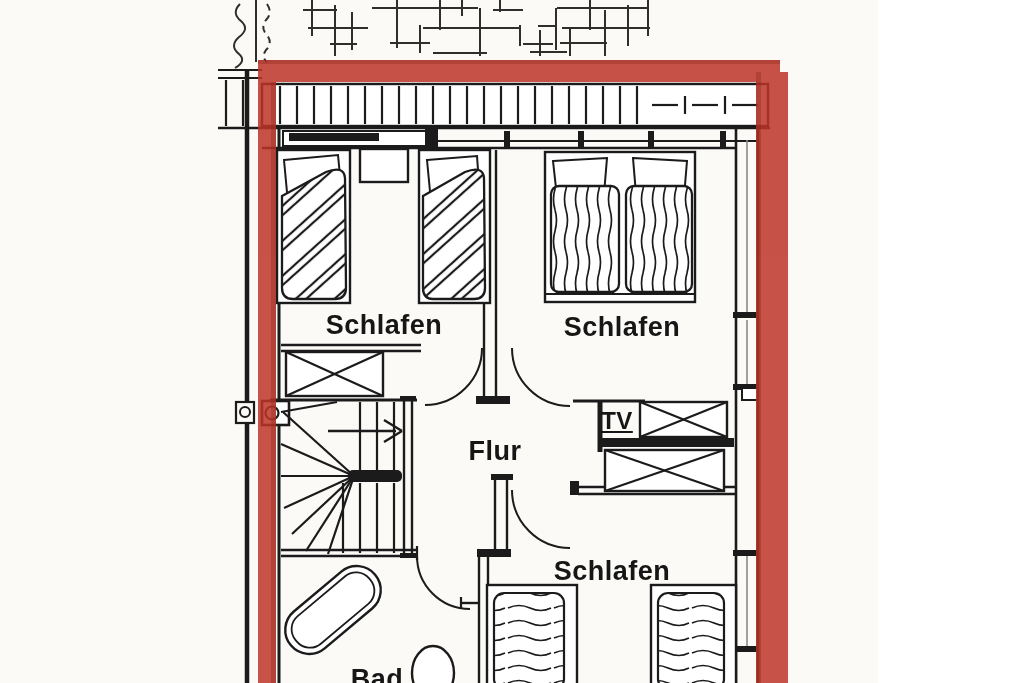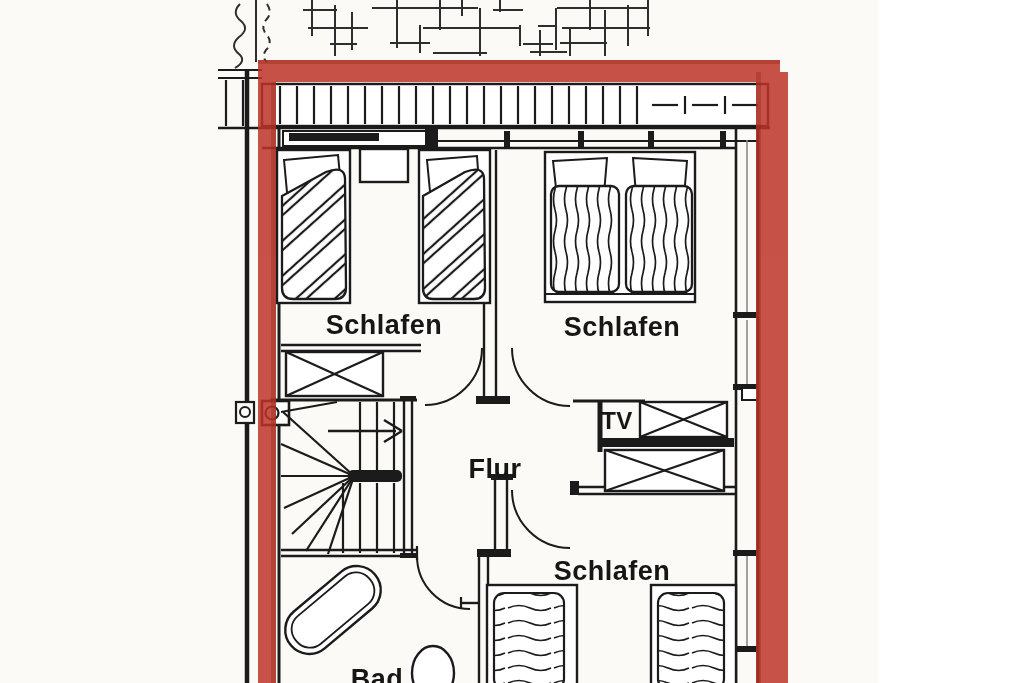--- a/index.html
+++ b/index.html
@@ -2,21 +2,21 @@
 <html><head>
 <meta charset="utf-8">
 <style>
   html,body{margin:0;padding:0;background:#ffffff;}
   .page{position:relative;width:878px;height:683px;background:#fbfaf7;overflow:hidden;
         font-family:"Liberation Sans", sans-serif;}
   .plan-svg{position:absolute;left:0;top:0;width:1024px;height:683px;}
   .room-label{position:absolute;transform:translate(-50%,-50%);font-weight:700;color:#161616;
               letter-spacing:.5px;white-space:nowrap;user-select:none;}
   .lbl-lg{font-size:27px;}
-  .lbl-md{font-size:24px;}
+  .lbl-md{font-size:24px;text-decoration:underline;}
 </style>
 </head>
 <body>
 
 <div class="page">
 
 <svg class="plan-svg" viewBox="0 0 1024 683" stroke-linecap="butt" fill="none">
   <defs>
     <pattern id="hatchV" width="17" height="38" patternUnits="userSpaceOnUse">
       <line x1="8" y1="0" x2="8" y2="38" stroke="#1b1b1b" stroke-width="2.2"></line>
@@ -248,17 +248,17 @@
   </g>
   <g fill="#8e241b" opacity="0.35" stroke="none">
     <rect x="258" y="60" width="522" height="4"></rect>
     <rect x="756" y="72" width="5" height="611"></rect>
     <rect x="271" y="82" width="5" height="601"></rect>
   </g>
 </svg>
 
   <div class="room-label lbl-lg" style="left:384px;top:325px">Schlafen</div>
   <div class="room-label lbl-lg" style="left:622px;top:327px">Schlafen</div>
-  <div class="room-label lbl-lg" style="left:495px;top:469px">Flur</div>
+  <div class="room-label lbl-lg" style="left:495px;top:451px">Flur</div>
   <div class="room-label lbl-md" style="left:617px;top:421px">TV</div>
   <div class="room-label lbl-lg" style="left:612px;top:571px">Schlafen</div>
   <div class="room-label lbl-lg" style="left:377px;top:679px">Bad</div>
 </div>
 
 </body></html>

